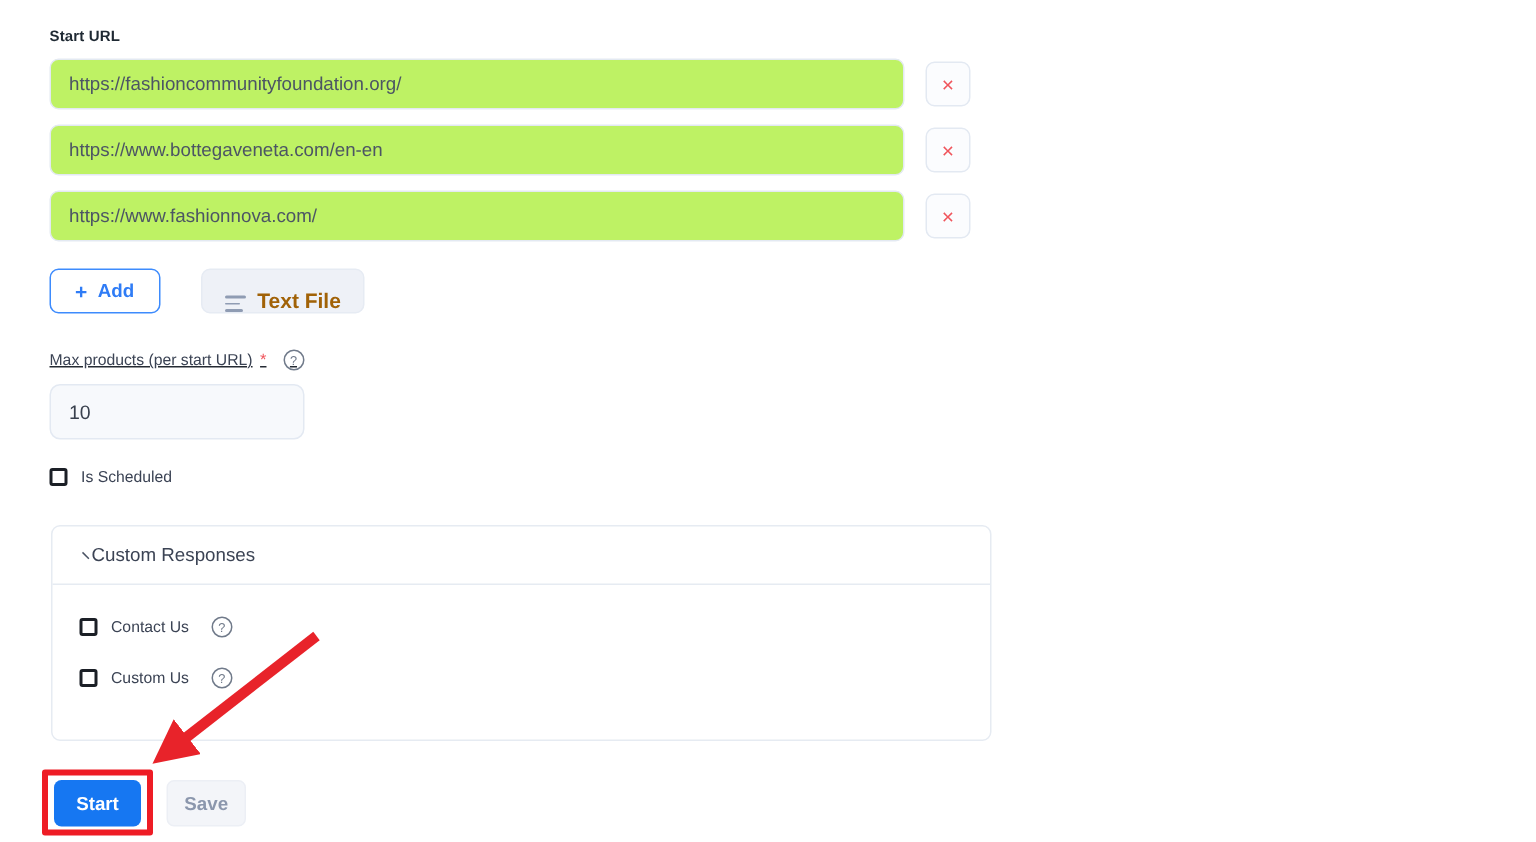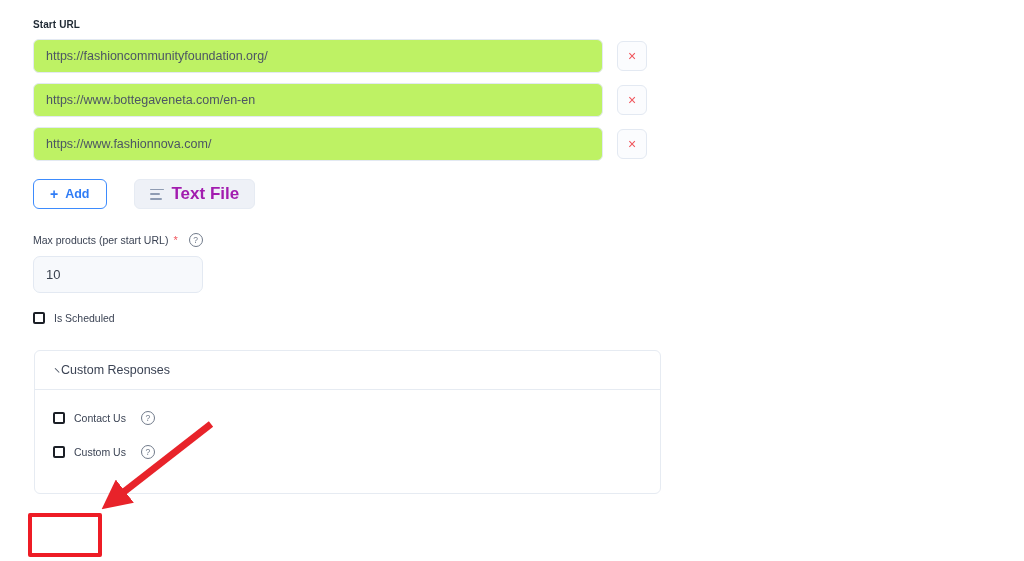--- a/index.html
+++ b/index.html
@@ -116,26 +116,26 @@
     line-height: 1;
   }
   .btn-textfile {
     height: 30px;
     box-sizing: border-box;
     margin-left: 27px;
     padding: 0 15px;
     border: 1px solid #e6ebf3;
     border-radius: 6px;
     background: #eef1f7;
-    color: #a21caf;
-    font-family: "Liberation Sans", sans-serif;
-    font-size: 17px;
-    font-weight: bold;
-    display: flex;
-    align-items: center;
+    color: #a16207;
+    font-family: "Liberation Sans", sans-serif;
+    font-size: 14px;
+    font-weight: bold;
+    display: flex;
+    align-items: flex-end;
     gap: 8px;
     cursor: pointer;
   }
   .lines-icon {
     width: 14px;
     height: 11px;
     display: flex;
     flex-direction: column;
     justify-content: space-between;
     align-items: flex-start;
@@ -144,21 +144,21 @@
     display: block;
     height: 1.6px;
     background: #8f9cb3;
     border-radius: 1px;
   }
   .lines-icon i:nth-child(1) { width: 14px; }
   .lines-icon i:nth-child(2) { width: 10px; }
   .lines-icon i:nth-child(3) { width: 12px; }
 
   
-  .field-block { position: absolute; left: 33px; top: 233px; }
+  .field-block { position: absolute; left: 33px; top: 233px; text-decoration: underline; }
   .field-label {
     font-size: 10.5px;
     color: #3b4354;
     display: flex;
     align-items: center;
     gap: 5px;
     margin-bottom: 9px;
   }
   .req-star { color: #f0555c; font-size: 11px; line-height: 1; }
 
@@ -403,20 +403,24 @@
         <span class="help-icon">?</span>
       </div>
       <div class="resp-row">
         <span class="cbox"></span>
         <span class="resp-label">Custom Us</span>
         <span class="help-icon">?</span>
       </div>
     </div>
   </div>
 
+  <div class="footer">
+    <button class="btn-start">Start</button>
+    <button class="btn-save">Save</button>
+  </div>
 
   <div class="annot-box"></div>
 
   <svg class="annot-arrow" viewBox="0 0 1024 561" xmlns="http://www.w3.org/2000/svg">
     <defs>
       <marker id="arrowhead" markerWidth="4.2" markerHeight="4.2" refX="1.6" refY="2.1" orient="auto">
         <path d="M0,0 L4.2,2.1 L0,4.2 z" fill="#e8232a"></path>
       </marker>
     </defs>
     <line x1="211" y1="424" x2="116" y2="498" stroke="#e8232a" stroke-width="7" stroke-linecap="butt" marker-end="url(#arrowhead)"></line>

